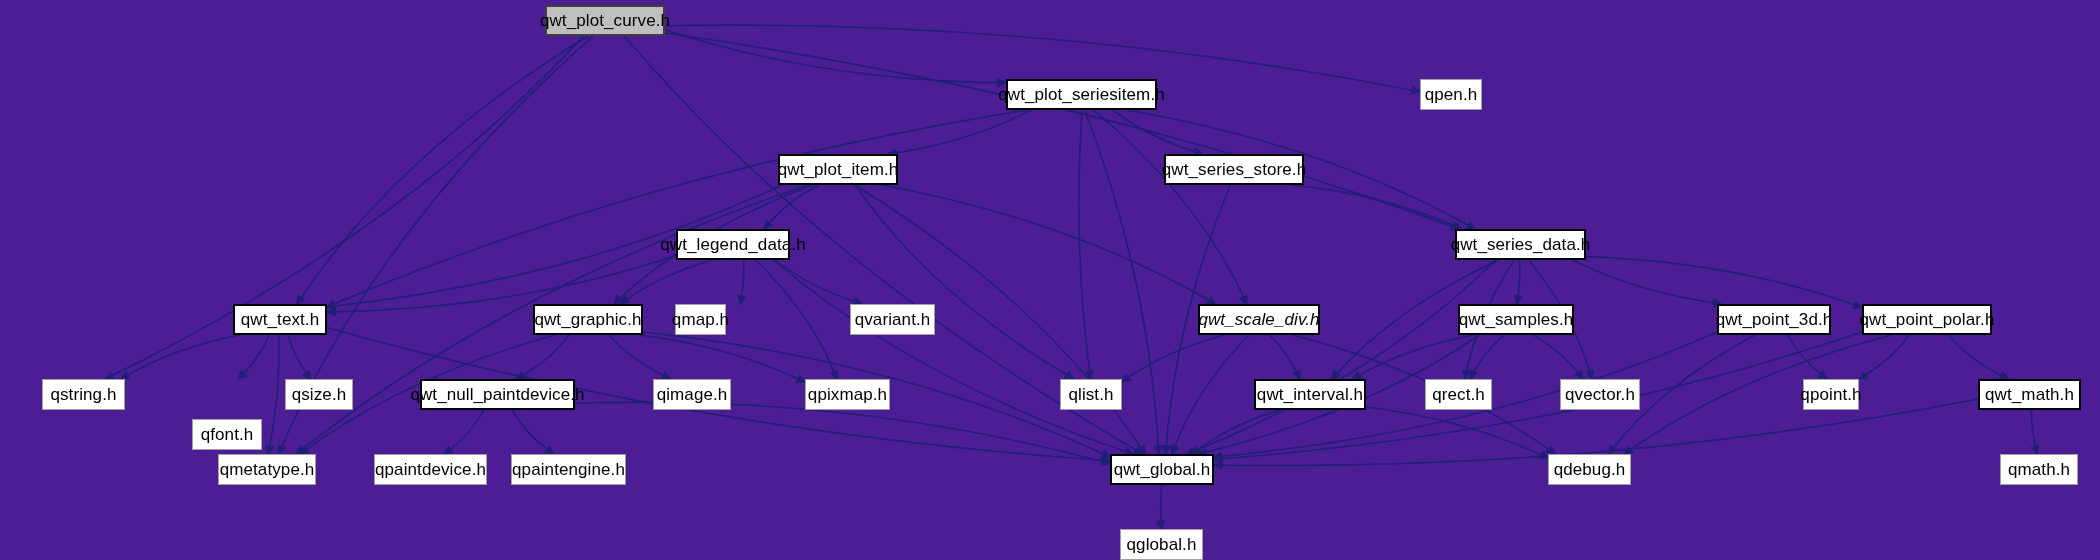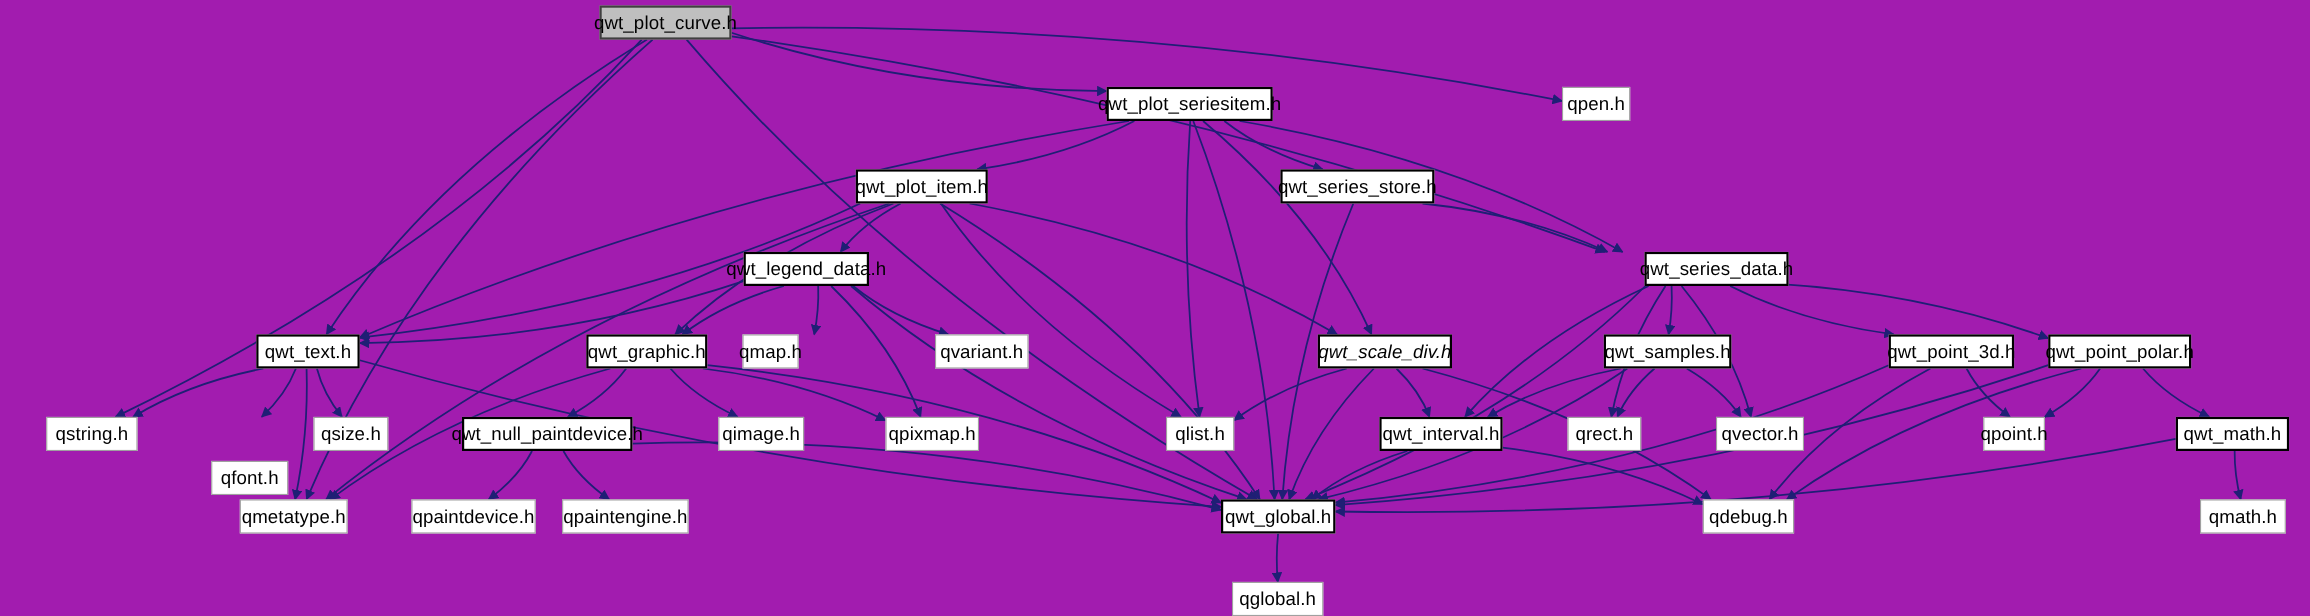--- a/index.html
+++ b/index.html
@@ -7,21 +7,21 @@
     padding: 0;
     background: #ffffff;
   }
   body {
     font-family: "Liberation Sans", sans-serif;
   }
   #graph-canvas {
     position: relative;
     width: 2100px;
     height: 560px;
-    background: #a21caf;
+    background: #4c1d95;
     overflow: hidden;
   }
   #edge-layer {
     position: absolute;
     left: 0;
     top: 0;
     width: 2100px;
     height: 560px;
   }
   .node {
@@ -130,21 +130,21 @@
         <path d="M 1161.9 485.0 Q 1159.7 507.0 1161.6 529.0" fill="none" stroke="#1f1f75" stroke-width="1.6" marker-end="url(#arrow)"></path>
       </g>
   </svg>
   <div id="nodes">
       <div class="node root" style="left: 545px; top: 5px; width: 120px;">qwt_plot_curve.h</div>
       <div class="node bold" style="left: 1006px; top: 79px; width: 151px;">qwt_plot_seriesitem.h</div>
       <div class="node" style="left: 1420px; top: 79px; width: 62px;">qpen.h</div>
       <div class="node bold" style="left: 778px; top: 154px; width: 120px;">qwt_plot_item.h</div>
       <div class="node bold" style="left: 1164px; top: 154px; width: 140px;">qwt_series_store.h</div>
       <div class="node bold" style="left: 676px; top: 229px; width: 114px;">qwt_legend_data.h</div>
-      <div class="node bold" style="left: 1455px; top: 229px; width: 131px; margin-left: 40px;">qwt_series_data.h</div>
+      <div class="node bold" style="left: 1455px; top: 229px; width: 131px;">qwt_series_data.h</div>
       <div class="node bold" style="left: 233px; top: 304px; width: 94px;">qwt_text.h</div>
       <div class="node bold" style="left: 533px; top: 304px; width: 110px;">qwt_graphic.h</div>
       <div class="node" style="left: 675px; top: 304px; width: 51px;">qmap.h</div>
       <div class="node" style="left: 850px; top: 304px; width: 85px;">qvariant.h</div>
       <div class="node bold" style="left: 1198px; top: 304px; width: 122px; font-style: italic;">qwt_scale_div.h</div>
       <div class="node bold" style="left: 1458px; top: 304px; width: 116px;">qwt_samples.h</div>
       <div class="node bold" style="left: 1717px; top: 304px; width: 114px;">qwt_point_3d.h</div>
       <div class="node bold" style="left: 1862px; top: 304px; width: 130px;">qwt_point_polar.h</div>
       <div class="node" style="left: 42px; top: 379px; width: 83px;">qstring.h</div>
       <div class="node" style="left: 192px; top: 379px; width: 70px; margin-top: 40px;">qfont.h</div>

